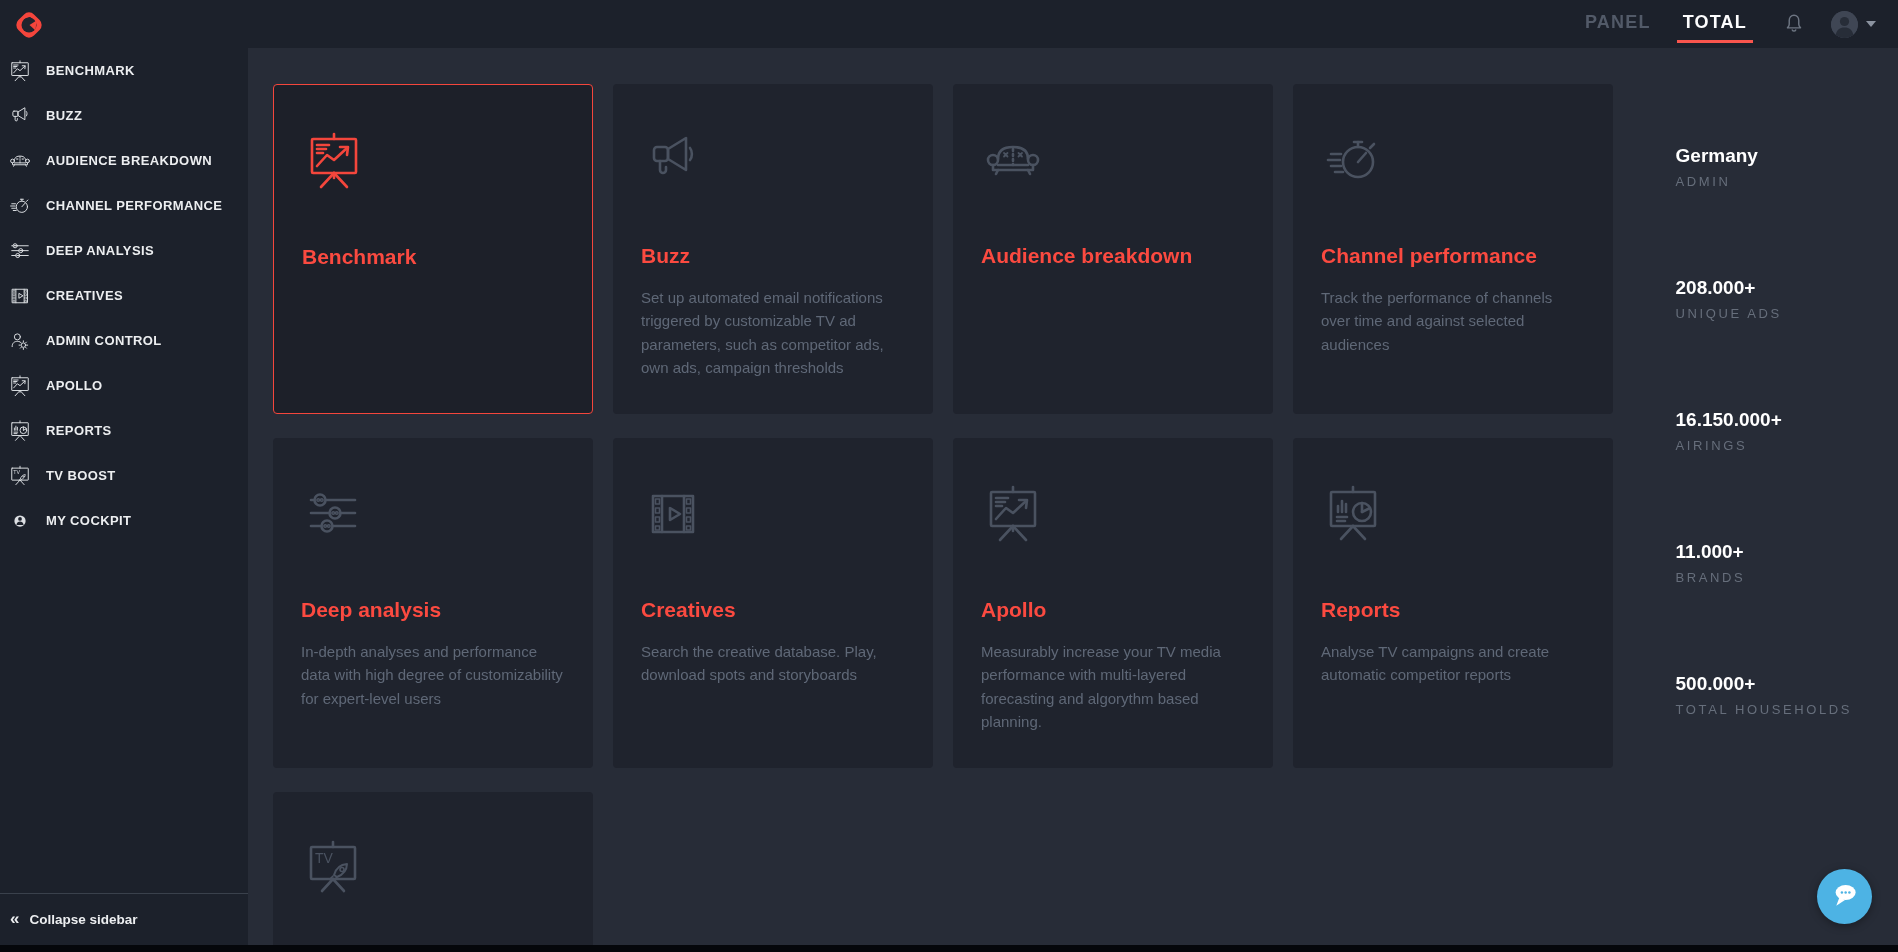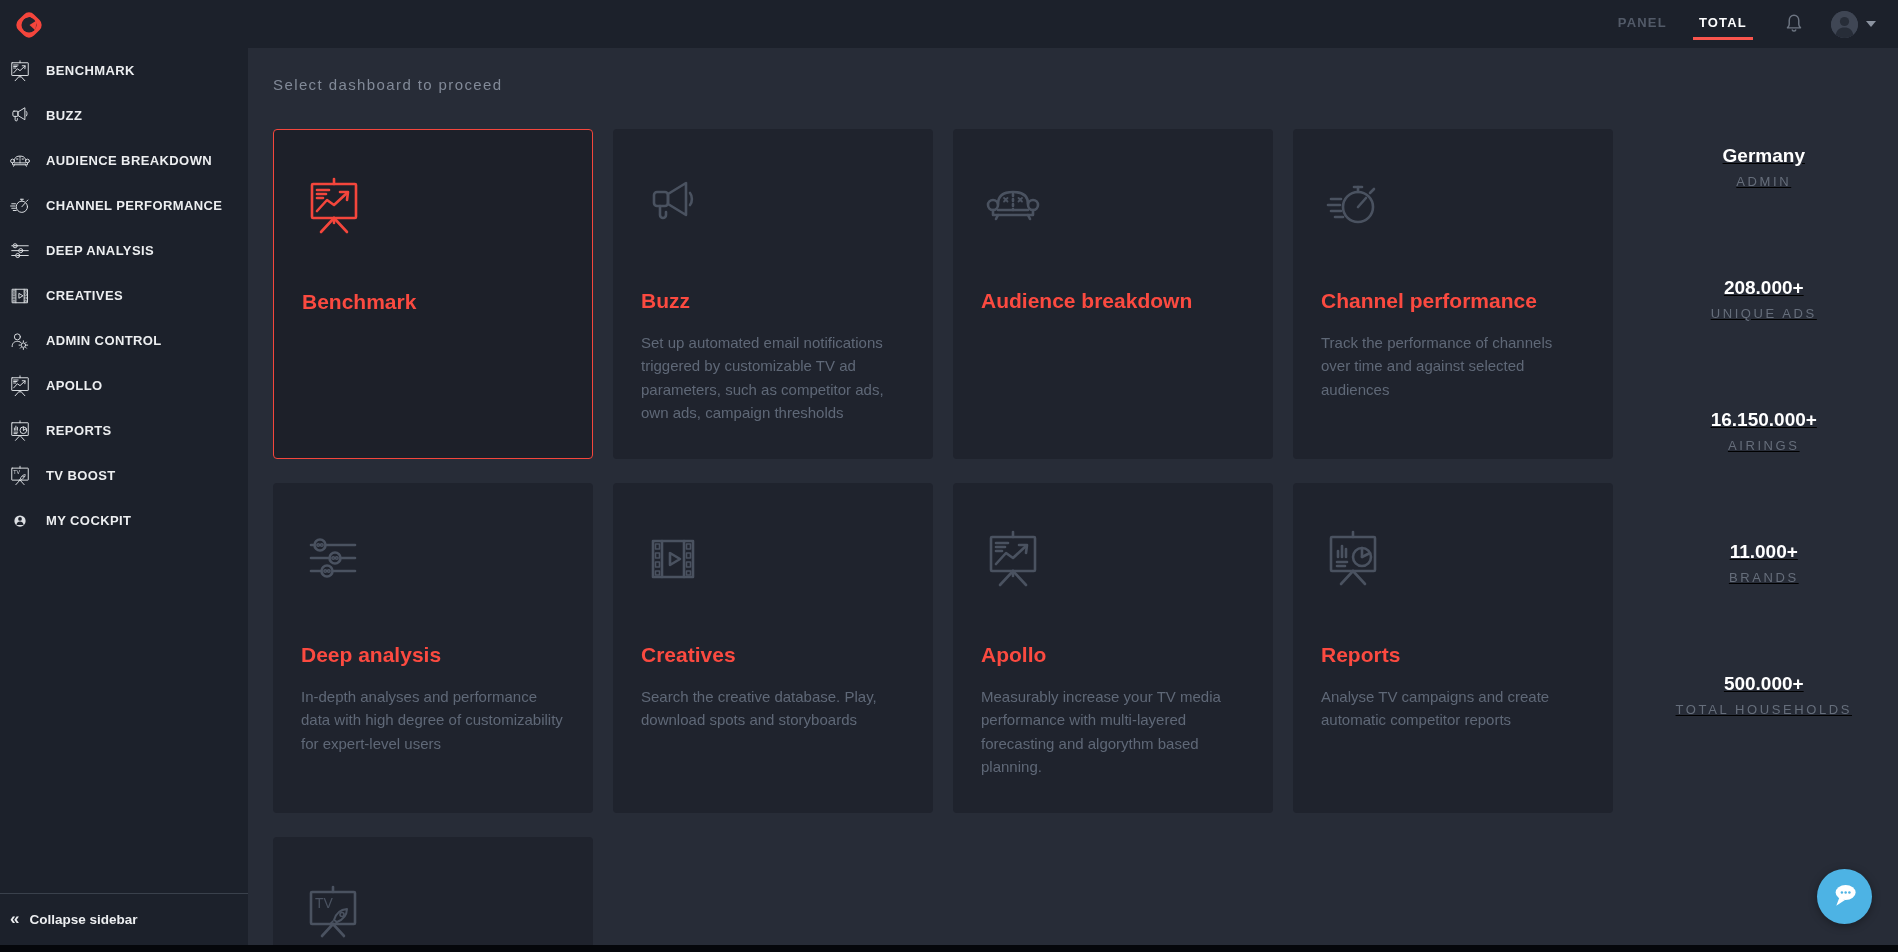--- a/index.html
+++ b/index.html
@@ -5,21 +5,21 @@
   * { margin:0; padding:0; box-sizing:border-box; }
   html,body { width:1898px; height:952px; overflow:hidden;
     font-family:"Liberation Sans", sans-serif; background:#272c37; }
 
   
   .topbar { position:fixed; top:0; left:0; width:1898px; height:48px;
     background:#1c212b; display:flex; align-items:center; z-index:30; }
   .logo { width:32px; height:32px; margin-left:13px; margin-top:2px; cursor:pointer; }
   .topbar-spacer { flex:1; }
   .tabs { display:flex; align-items:center; gap:28px; margin-right:34px; }
-  .tab { font-size:13px; font-weight:bold; letter-spacing:1.2px; color:#525a68;
+  .tab { font-size:18px; font-weight:bold; letter-spacing:1.2px; color:#525a68;
     cursor:pointer; position:relative; padding:6px 2px 10px; }
   .tab.active { color:#fdfdfe; }
   .tab.active::after { content:""; position:absolute; left:-4px; right:-4px; bottom:0;
     height:3px; background:#f9554d; }
   .bell-wrap { width:22px; height:24px; margin-right:26px; cursor:pointer; color:#6d7582; }
   .avatar-wrap { display:flex; align-items:center; margin-right:22px; cursor:pointer; }
   .avatar { width:27px; height:27px; border-radius:50%; background:#3f4654; overflow:hidden; display:block; }
   .caret { width:0; height:0; border-left:5px solid transparent; border-right:5px solid transparent;
     border-top:6px solid #8b93a0; margin-left:8px; }
 
@@ -48,21 +48,21 @@
     column-gap:20px; row-gap:24px; }
   .card { background:#1f232d; border-radius:4px; padding:24px 28px; cursor:pointer; }
   .card.highlighted { border:1px solid #f4463c; background:#1d2029; }
   .card-icon { display:block; width:64px; height:64px; margin-top:20px; color:#4a5260; }
   .card.highlighted .card-icon { color:#f4463c; }
   .card-icon svg { width:64px; height:64px; display:block; }
   .card-title { margin-top:52px; font-size:21px; font-weight:bold; color:#fb4a40; }
   .card-desc { margin-top:18px; font-size:15px; line-height:1.55; color:#5f6877; }
 
   
-  .stats { position:fixed; top:145px; right:46px; text-align:center; z-index:10;text-decoration:underline; }
+  .stats { position:fixed; top:145px; right:46px; text-align:left; z-index:10; }
   .stat { margin-bottom:88px; }
   .stat-value { font-size:19px; font-weight:bold; color:#ffffff; }
   .stat-label { margin-top:7px; font-size:13px; color:#666e7b; letter-spacing:2.6px; }
 
   
   .chat-btn { position:fixed; right:26px; bottom:28px; width:55px; height:55px;
     border-radius:50%; background:#4db3e4; z-index:40; cursor:pointer;
     display:flex; align-items:center; justify-content:center;
     box-shadow:0 2px 8px rgba(0,0,0,0.35); }
   .chat-btn svg { width:34px; height:30px; }
@@ -301,21 +301,20 @@
     <span class="s-label">MY COCKPIT</span>
   </div>
 </div>
   <div class="collapse-row">
     <span class="collapse-chevron">«</span>
     <span class="collapse-label">Collapse sidebar</span>
   </div>
 </div>
 
 <div class="main">
-  <div class="heading">Select dashboard to proceed</div>
   <div class="cards">
   <div class="card highlighted">
     <span class="card-icon">
           <svg viewBox="0 0 64 64" fill="none" stroke="currentColor" stroke-width="2.6" stroke-linecap="round" stroke-linejoin="round">
     <line x1="32" y1="5" x2="32" y2="10"></line>
             <rect x="10" y="10" width="44" height="34" rx="1"></rect>
     <line x1="15" y1="16" x2="27" y2="16"></line>
             <line x1="15" y1="20" x2="24" y2="20"></line>
             <line x1="15" y1="24" x2="21" y2="24"></line>
     <polyline points="15,37 25,26 32,31 45,19"></polyline>

